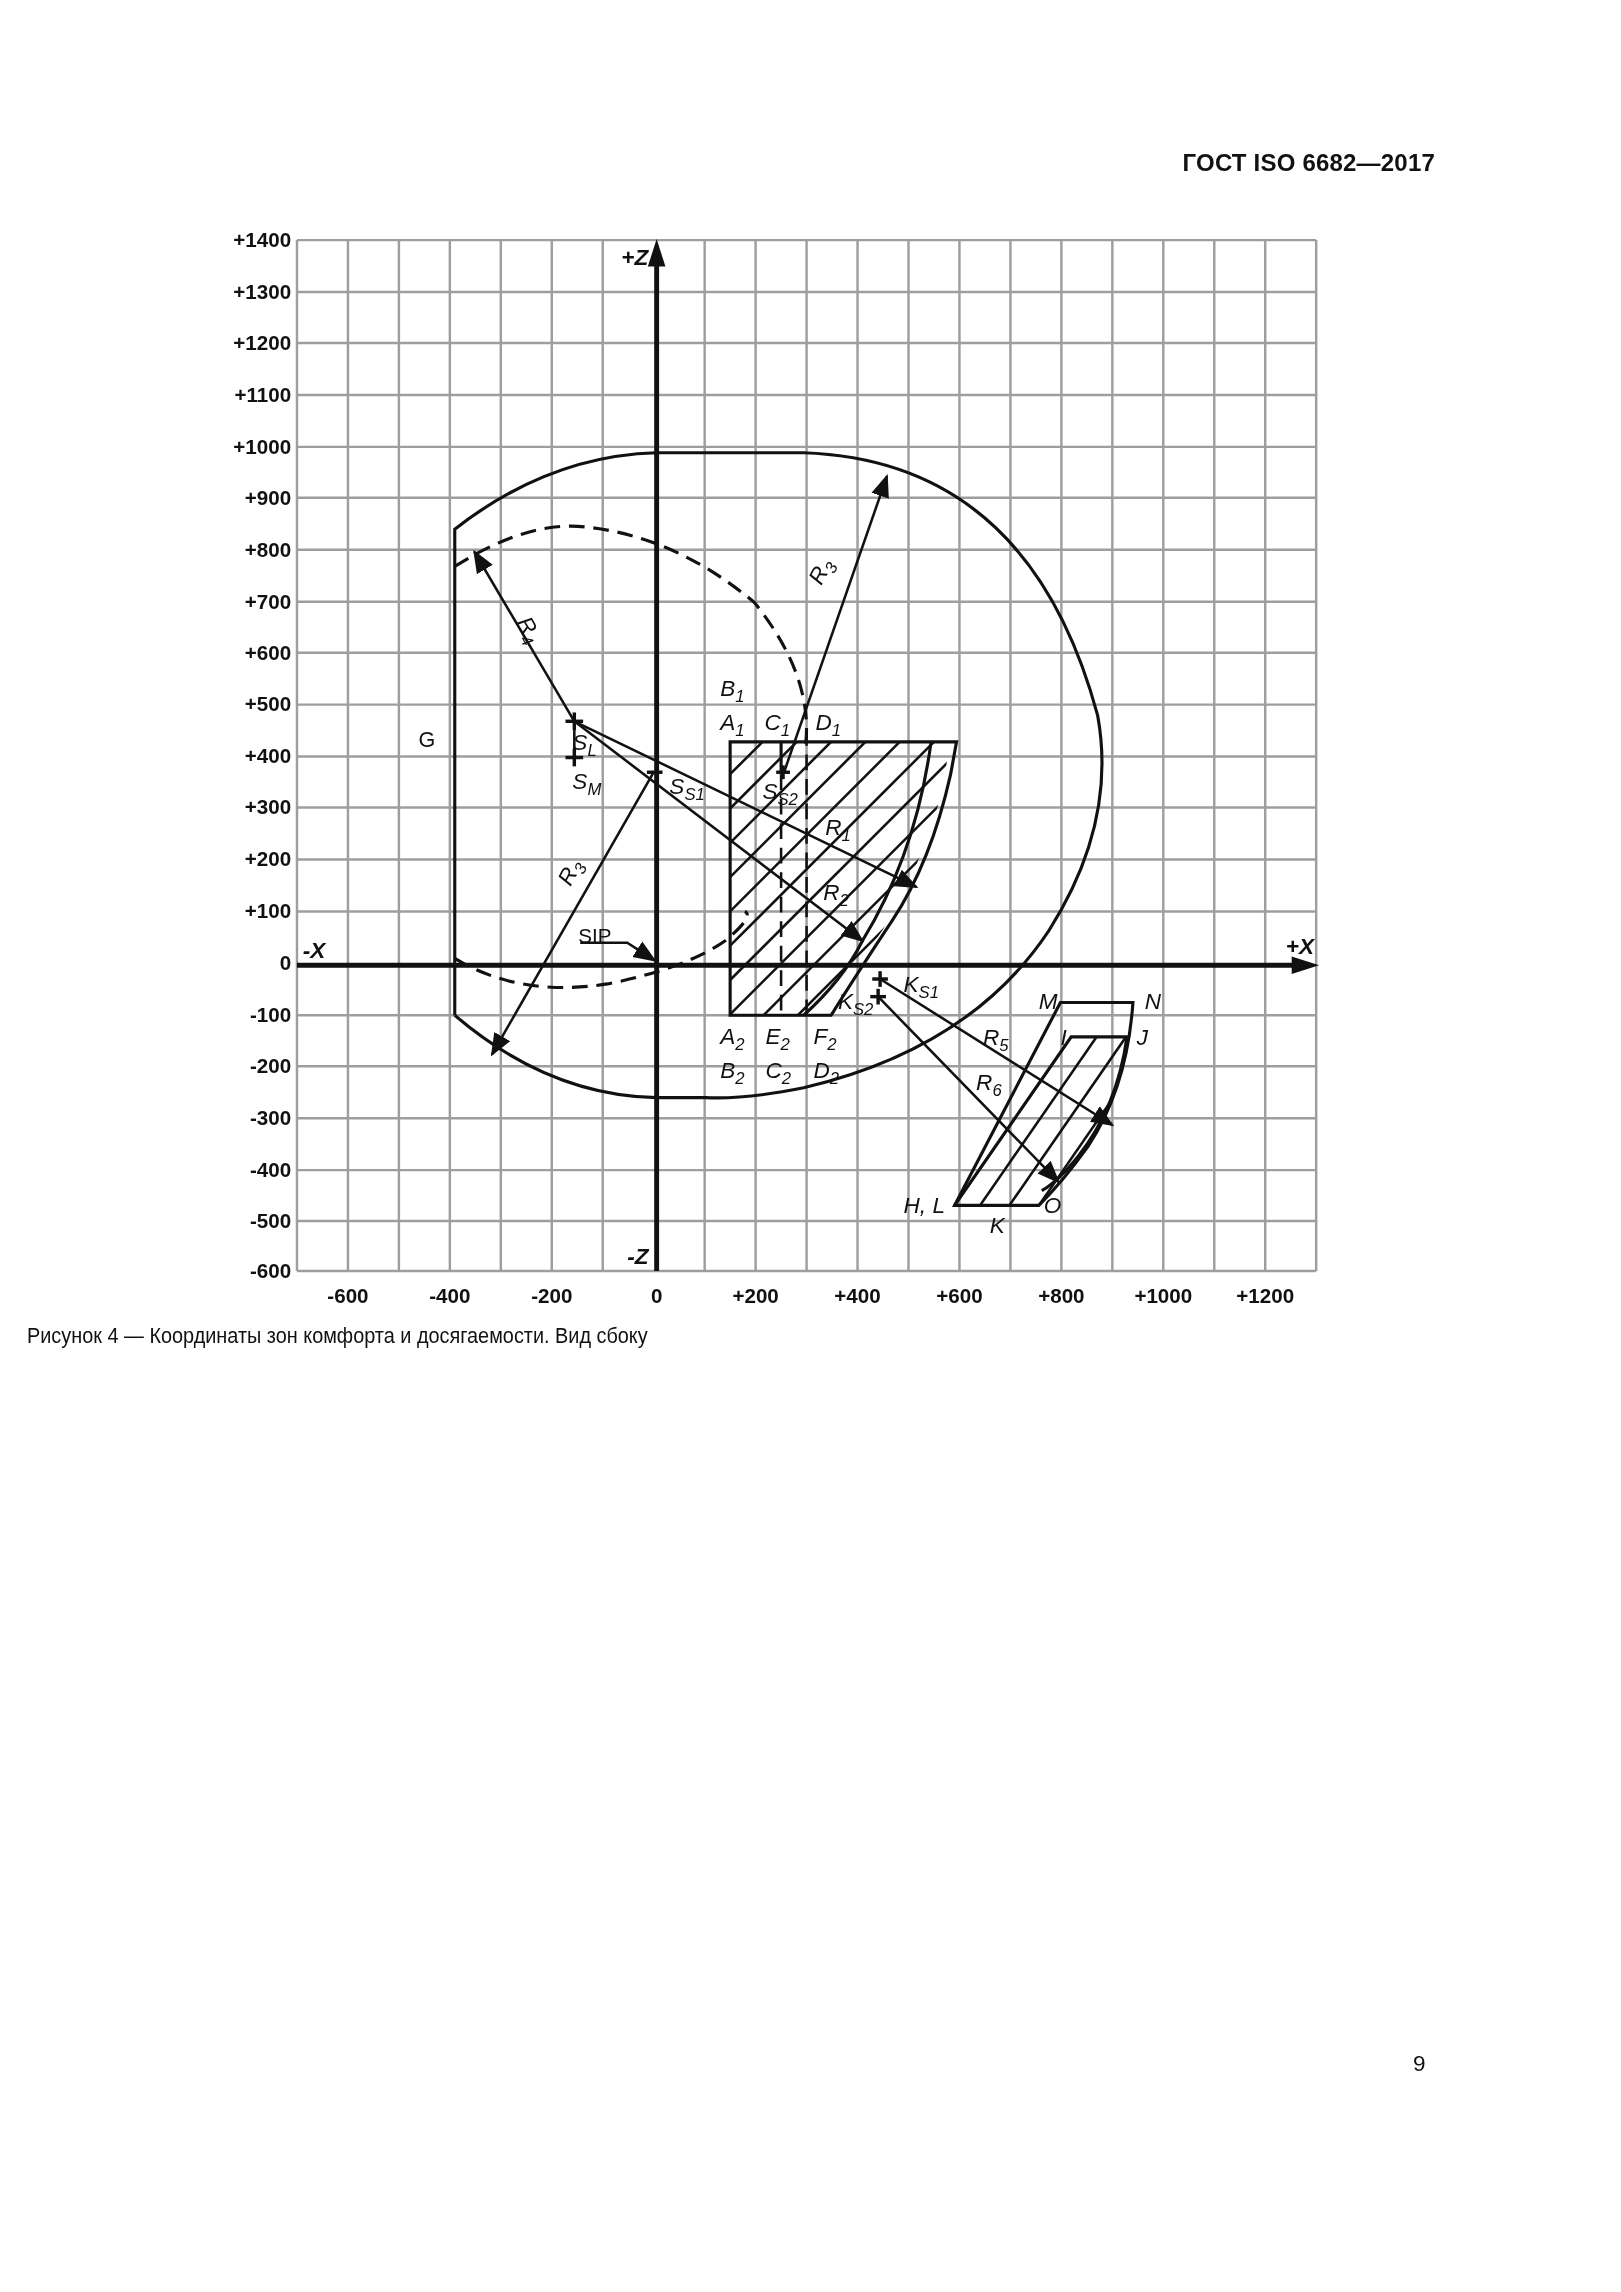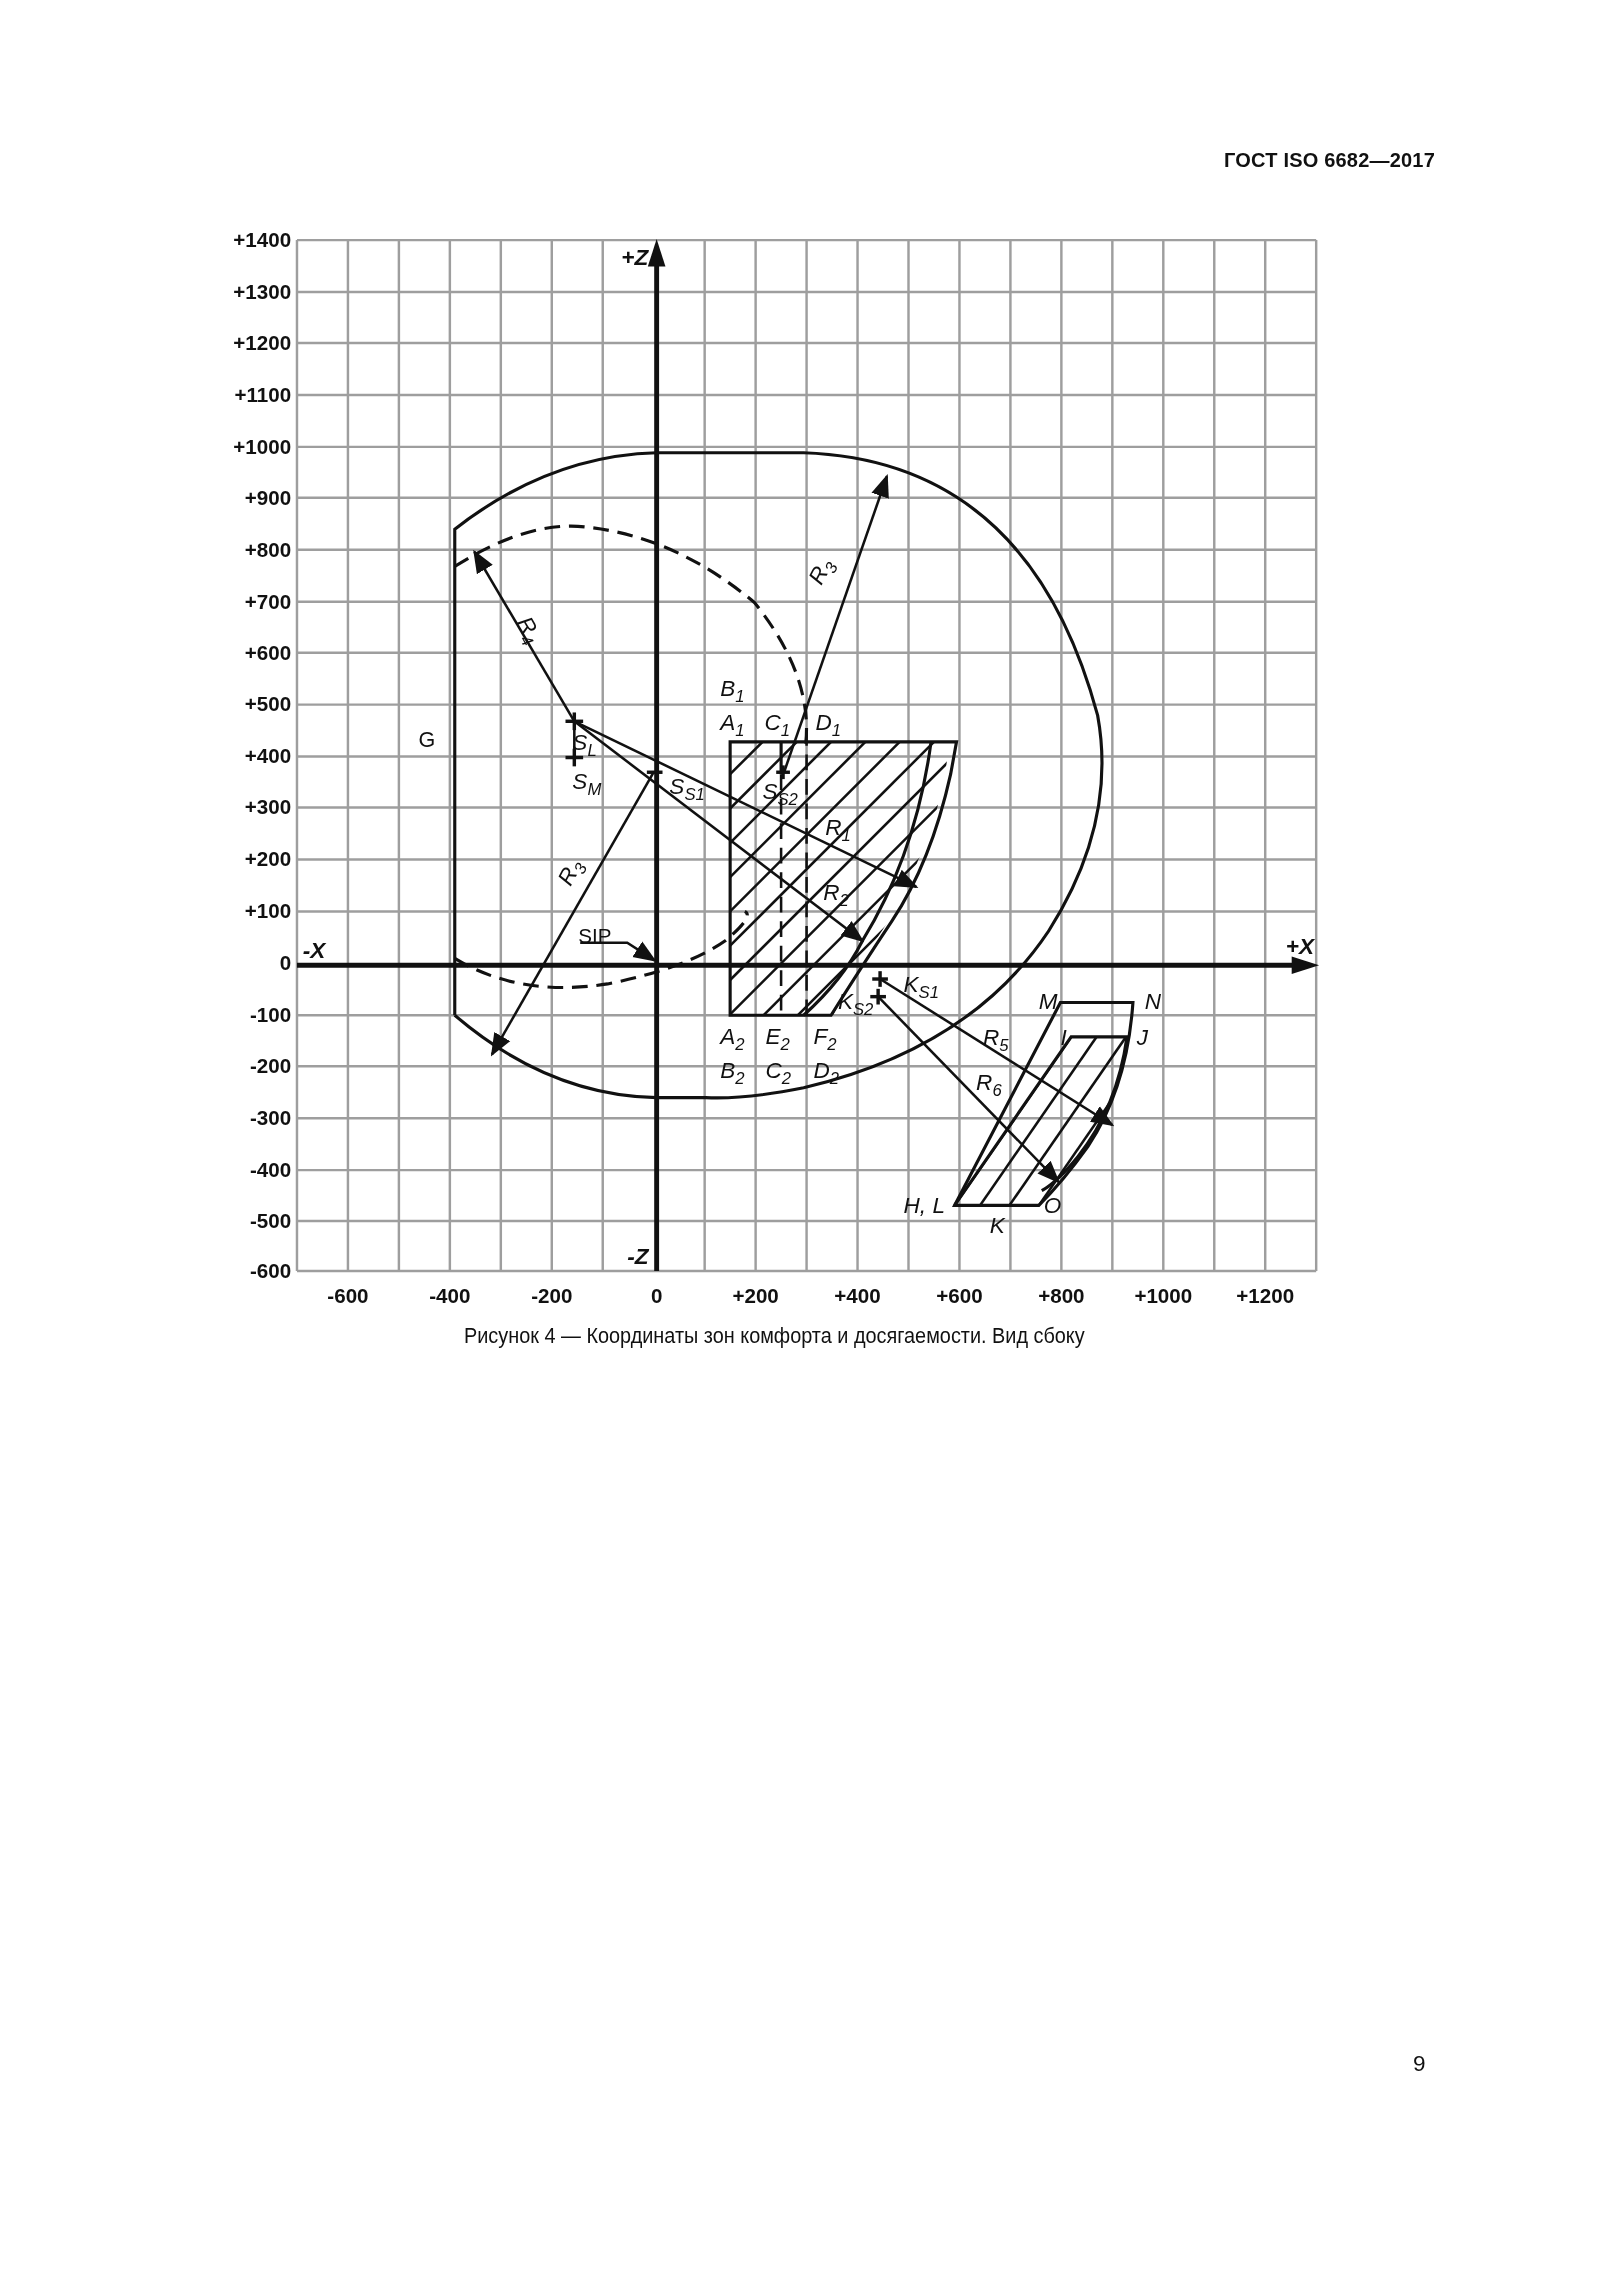--- a/index.html
+++ b/index.html
@@ -1,19 +1,19 @@
 <!DOCTYPE html>
 <html><head>
 <meta charset="utf-8">
 <style>
   html, body { margin: 0; padding: 0; background: #ffffff; }
   body { width: 1621px; height: 2293px; position: relative; font-family: "Liberation Sans", sans-serif; color: #111; }
-  .header { position: absolute; top: 149px; right: 186px; font-size: 20px; font-weight: bold; letter-spacing: 0.2px; }
+  .header { position: absolute; top: 149px; right: 186px; font-size: 24px; font-weight: bold; letter-spacing: 0.2px; }
   .fig { position: absolute; left: 0; top: 0; width: 1621px; height: 1372px; }
-  .caption { position: absolute; top: 1323px; left: 0; width: 1549px; text-align: center; font-size: 21.6px; }
+  .caption { position: absolute; top: 1323px; left: 0; width: 1549px; font-size: 21.6px; }
   .caption span { display: inline-block; transform: scaleX(0.92); }
   .pagenum { position: absolute; top: 2051px; left: 1413px; font-size: 22.5px; }
   svg text { font-family: "Liberation Sans", sans-serif; }
   .tick { font-size: 21px; font-weight: bold; fill: #111; }
   .lbl { font-size: 23px; font-style: italic; fill: #111; }
   .lblb { font-size: 23px; font-style: italic; font-weight: bold; fill: #111; }
   .sub { font-size: 17px; }
   .grid line { stroke: #9e9e9e; stroke-width: 2.5; }
   .ink { stroke: #111; fill: none; stroke-width: 3.2; }
   .thin { stroke: #111; fill: none; stroke-width: 2.6; }

